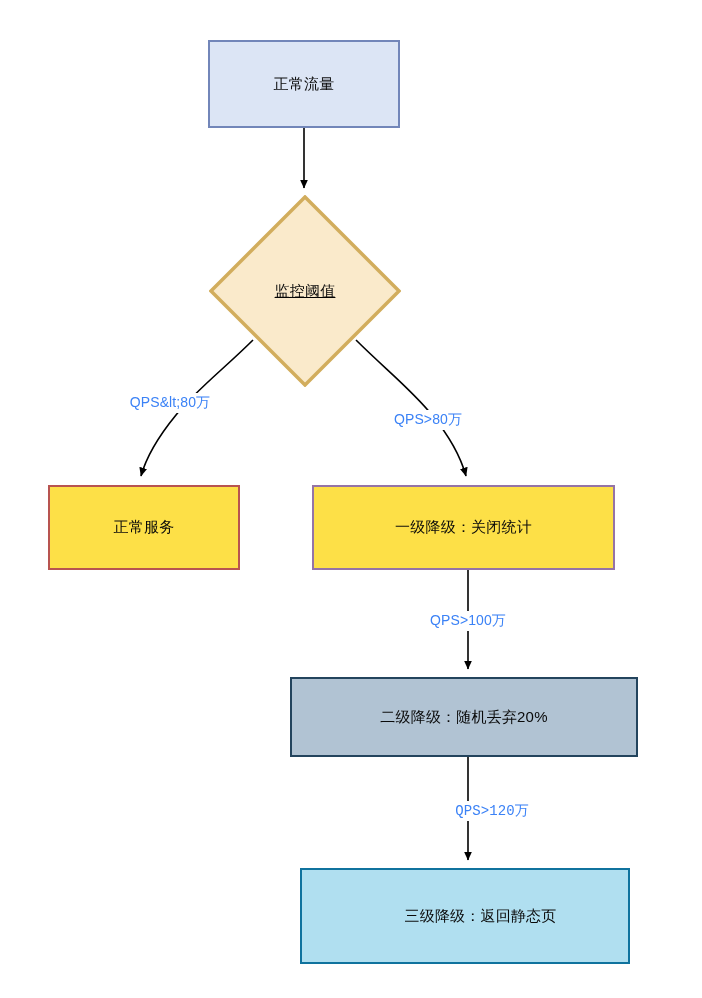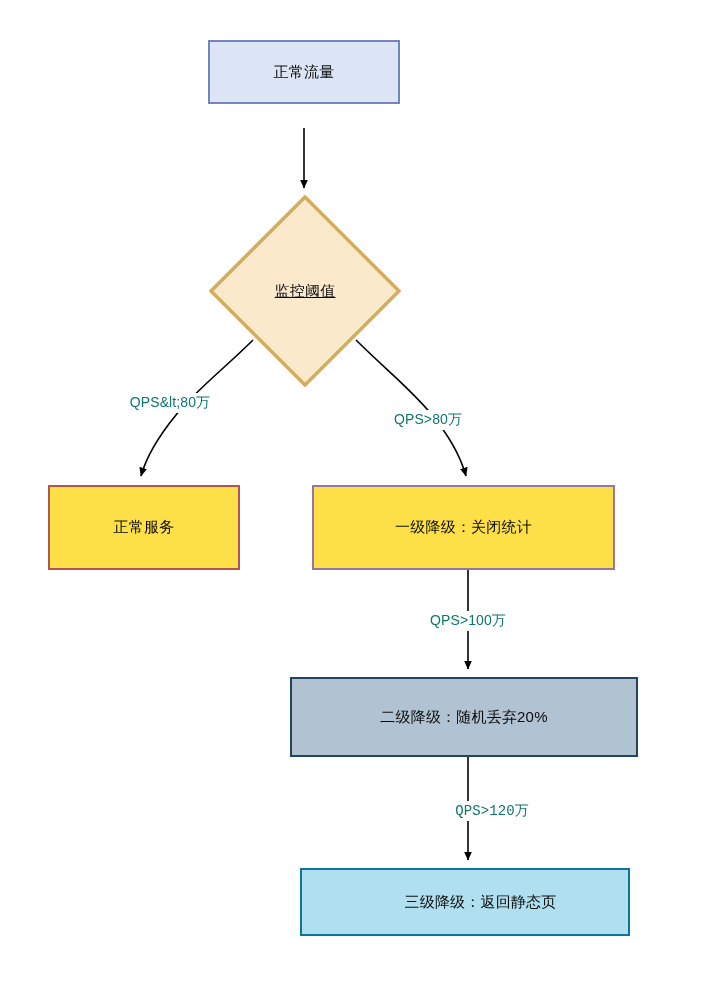--- a/index.html
+++ b/index.html
@@ -60,21 +60,21 @@
     width: 100%;
     height: 100%;
   }
   .diamond-text {
     position: relative;
     z-index: 2;
   }
   .edge-label {
     position: absolute;
     font-size: 14px;
-    color: #0f766e;
+    color: #3b82f6;
     background: #ffffff;
     padding: 1px 3px;
     white-space: nowrap;
     transform: translate(-50%, -50%);
     letter-spacing: 0.1px;
   }
 </style>
 </head>
 <body>
 
@@ -91,21 +91,21 @@
 
     <path d="M253,340 C225,368 196,390 176,415 C158,437 146,458 141,476" fill="none" stroke="#000000" stroke-width="1.6" marker-end="url(#arrowhead)"></path>
 
     <path d="M356,340 C384,368 412,390 432,415 C450,437 461,458 466,476" fill="none" stroke="#000000" stroke-width="1.6" marker-end="url(#arrowhead)"></path>
 
     <path d="M468,570 L468,669" fill="none" stroke="#000000" stroke-width="1.6" marker-end="url(#arrowhead)"></path>
 
     <path d="M468,757 L468,860" fill="none" stroke="#000000" stroke-width="1.6" marker-end="url(#arrowhead)"></path>
   </svg>
 
-  <div class="node box" style="left:208px; top:40px; width:192px; height:64px;
+  <div class="node box" style="left:208px; top:40px; width:192px; height:88px;
               background:#dce5f5; border-color:#7286b9;">
     <span class="node-label">正常流量</span>
   </div>
 
   <div class="diamond-wrap" style="left:209px; top:195px; width:192px; height:192px;">
     <svg class="diamond-shape" viewBox="0 0 192 192" xmlns="http://www.w3.org/2000/svg" preserveAspectRatio="none">
       <polygon points="96,2 190,96 96,190 2,96" fill="#faeacb" stroke="#d2ad5d" stroke-width="3.5"></polygon>
     </svg>
     <span class="node-label diamond-text">监控阈值</span>
   </div>
@@ -118,21 +118,21 @@
   <div class="node box" style="left:312px; top:485px; width:303px; height:85px;
               background:#fde047; border-color:#9574a6;">
     <span class="node-label">一级降级：关闭统计</span>
   </div>
 
   <div class="node box" style="left:290px; top:677px; width:348px; height:80px;
               background:#b1c3d3; border-color:#23445d;">
     <span class="node-label">二级降级：随机丢弃20%</span>
   </div>
 
-  <div class="node box" style="left:300px; top:868px; width:330px; height:68px;
+  <div class="node box" style="left:300px; top:868px; width:330px; height:96px;
               background:#b0dff0; border-color:#10739e;padding-left:31px;">
     <span class="node-label">三级降级：返回静态页</span>
   </div>
 
   <span class="edge-label" style="left:170px; top:403px;">QPS&amp;lt;80万</span>
 
   <span class="edge-label" style="left:428px; top:403px;margin-top:17px;">QPS&gt;80万</span>
 
   <span class="edge-label" style="left:468px; top:621px;">QPS&gt;100万</span>
 

